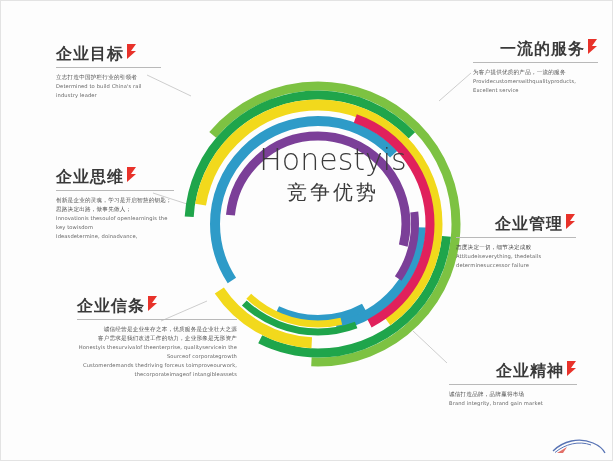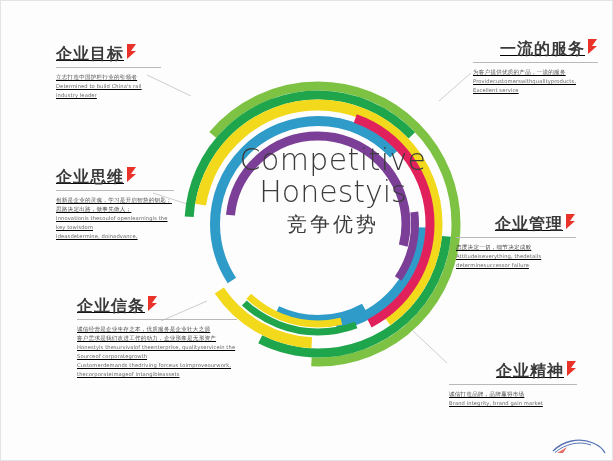--- a/index.html
+++ b/index.html
@@ -46,21 +46,21 @@
   #center-title .ct-en.l2 { letter-spacing:0px; }
   #center-title .ct-cn {
     margin-top:3px;
     font-size:20px;
     font-weight:normal;
     letter-spacing:3px;
     color:#3b3b3b;
   }
 
   
-  .callout { position:absolute;text-decoration:underline; }
+  .callout { position:absolute; }
   .c-head {
     display:flex;
     align-items:flex-start;
     line-height:1;
     white-space:nowrap;
   }
   .c-title {
     font-size:16px;
     font-weight:bold;
     letter-spacing:1px;
@@ -144,21 +144,20 @@
         <circle cx="145" cy="145" r="108" stroke="#1FA54B" stroke-width="7" stroke-dasharray="120 560" stroke-dashoffset="-300" transform="rotate(-90 145 145)"></circle>
 
         <circle cx="145" cy="145" r="100" stroke="#F2D91C" stroke-width="7" stroke-dasharray="100 528" stroke-dashoffset="-290" transform="rotate(-90 145 145)"></circle>
 
         <circle cx="145" cy="145" r="97" stroke="#7B3F98" stroke-width="8" stroke-dasharray="70 540" stroke-dashoffset="-140" transform="rotate(-90 145 145)"></circle>
       </g>
     </svg>
   </div>
 
   <div id="center-title">
-    <div class="ct-en">Competitive</div>
     <div class="ct-en l2">Honestyis</div>
     <div class="ct-cn">竞争优势</div>
   </div>
 
   <div class="callout" id="co-goal" style="left:55px; top:45px; width:105px;">
     <div class="c-head">
       <span class="c-title">企业目标</span>
       <span class="flag-icon">
         <svg viewBox="0 0 11 15" width="11" height="15">
             <path d="M1,0 L10,0 L5,7 L10,7 L1,15 Z" fill="#E8322A"></path>
@@ -219,21 +218,21 @@
     <div class="c-rule"></div>
     <div class="c-body">
       <div class="c-cn">创新是企业的灵魂，学习是开启智慧的钥匙；</div>
       <div class="c-cn">思路决定出路，做事先做人；</div>
       <div class="c-en">Innovationis thesoulof openlearningis the</div>
       <div class="c-en">key towisdom</div>
       <div class="c-en">Ideasdetermine, doinadvance,</div>
     </div>
   </div>
 
-  <div class="callout" id="co-creed" style="left:76px; top:297px; width:160px;">
+  <div class="callout" id="co-creed" style="left:76px; top:297px; width:160px;text-align:right;">
     <div class="c-head">
       <span class="c-title">企业信条</span>
       <span class="flag-icon">
         <svg viewBox="0 0 11 15" width="11" height="15">
             <path d="M1,0 L10,0 L5,7 L10,7 L1,15 Z" fill="#E8322A"></path>
           </svg>
       </span>
     </div>
     <div class="c-rule"></div>
     <div class="c-body">

